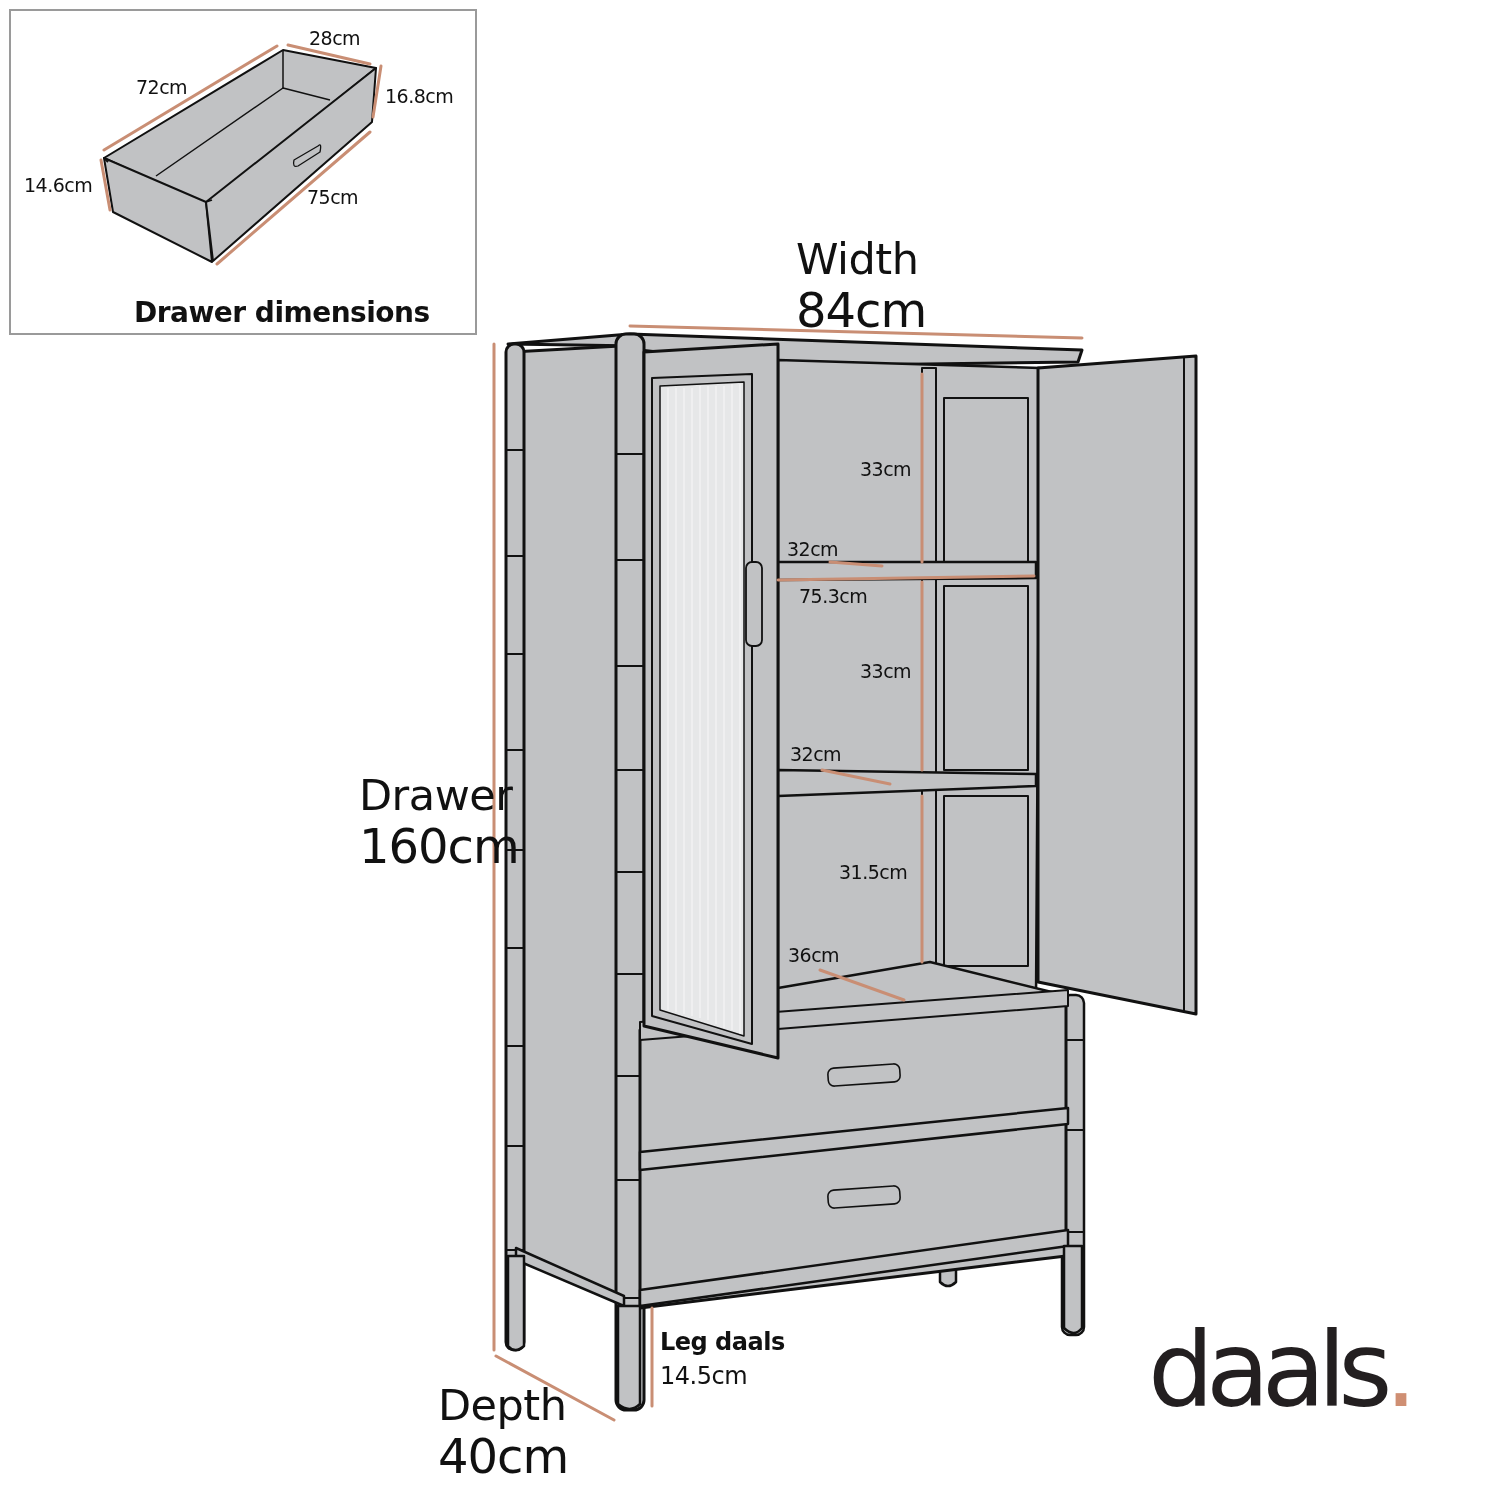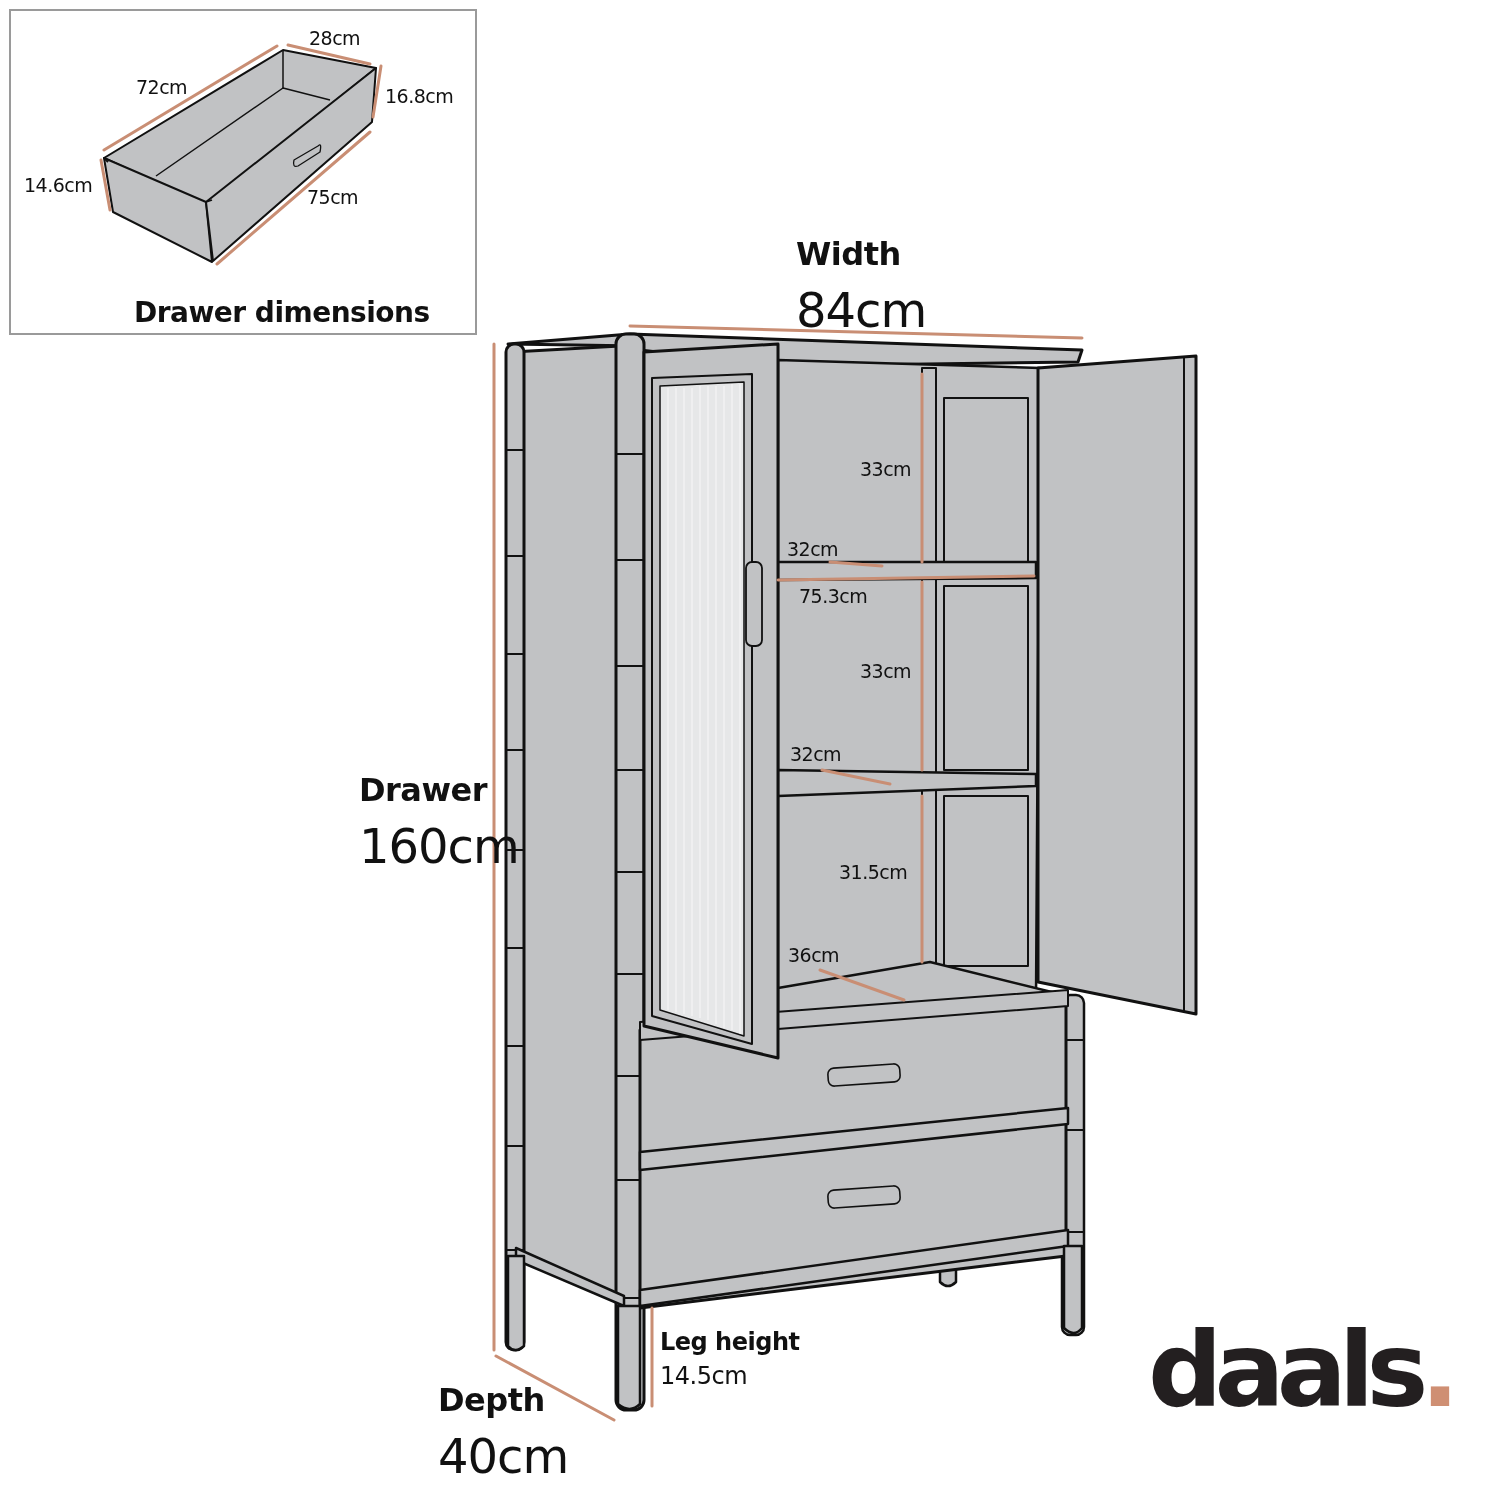--- a/index.html
+++ b/index.html
@@ -1,25 +1,25 @@
 <!DOCTYPE html>
 <html><head>
 <meta charset="utf-8">
 <style>
   html,body{margin:0;padding:0;background:#ffffff;}
   body{width:1500px;height:1500px;position:relative;overflow:hidden;font-family:"DejaVu Sans","Liberation Sans",sans-serif;color:#111;}
   #stage{position:absolute;left:0;top:0;width:1297px;height:1500px;}
   .lbl{position:absolute;font-family:"DejaVu Sans","Liberation Sans",sans-serif;color:#111;white-space:nowrap;line-height:1;}
   .small{font-size:19px;letter-spacing:-0.5px;}
-  .big-title{font-size:32px;font-weight:bold;letter-spacing:-0.5px;}
+  .big-title{font-size:43px;font-weight:normal;letter-spacing:-0.5px;}
   .big-val{font-size:48px;letter-spacing:-1px;}
   .mid-title{font-size:24px;font-weight:bold;letter-spacing:-0.5px;}
   .mid-val{font-size:24px;letter-spacing:-0.5px;}
   .inset{position:absolute;left:9px;top:9px;width:468px;height:326px;border:2px solid #9a9a9a;box-sizing:border-box;}
-  .logo{position:absolute;left:1148px;top:1318px;font-family:"DejaVu Sans","Liberation Sans",sans-serif;font-weight:bold;font-size:104px;letter-spacing:-8px;color:#231f20;line-height:1;}
+  .logo{position:absolute;left:1148px;top:1318px;font-family:"DejaVu Sans","Liberation Sans",sans-serif;font-weight:normal;font-size:104px;letter-spacing:-8px;color:#231f20;line-height:1;}
   .logo-dot{color:#cf8f73;}
 </style>
 </head>
 <body>
 
 <div id="stage">
 
   <div class="inset"></div>
   <svg style="position:absolute;left:0;top:0" width="490" height="345" viewBox="0 0 490 345">
     <g stroke="#111" stroke-width="2" fill="#c1c2c4" stroke-linejoin="round">
@@ -159,21 +159,21 @@
 
   <div class="lbl big-title" style="left:796px;top:238px">Width</div>
   <div class="lbl big-val" style="left:796px;top:286px">84cm</div>
 
   <div class="lbl big-title" style="left:359px;top:774px">Drawer</div>
   <div class="lbl big-val" style="left:359px;top:822px">160cm</div>
 
   <div class="lbl big-title" style="left:438px;top:1384px">Depth</div>
   <div class="lbl big-val" style="left:438px;top:1432px">40cm</div>
 
-  <div class="lbl mid-title" style="left:660px;top:1330px">Leg height</div>
+  <div class="lbl mid-title" style="left:660px;top:1330px">Leg daals</div>
   <div class="lbl mid-val" style="left:660px;top:1364px">14.5cm</div>
 
   <div class="lbl small" style="left:860px;top:460px">33cm</div>
   <div class="lbl small" style="left:787px;top:540px">32cm</div>
   <div class="lbl small" style="left:799px;top:587px">75.3cm</div>
   <div class="lbl small" style="left:860px;top:662px">33cm</div>
   <div class="lbl small" style="left:790px;top:745px">32cm</div>
   <div class="lbl small" style="left:839px;top:863px">31.5cm</div>
   <div class="lbl small" style="left:788px;top:946px">36cm</div>
 

